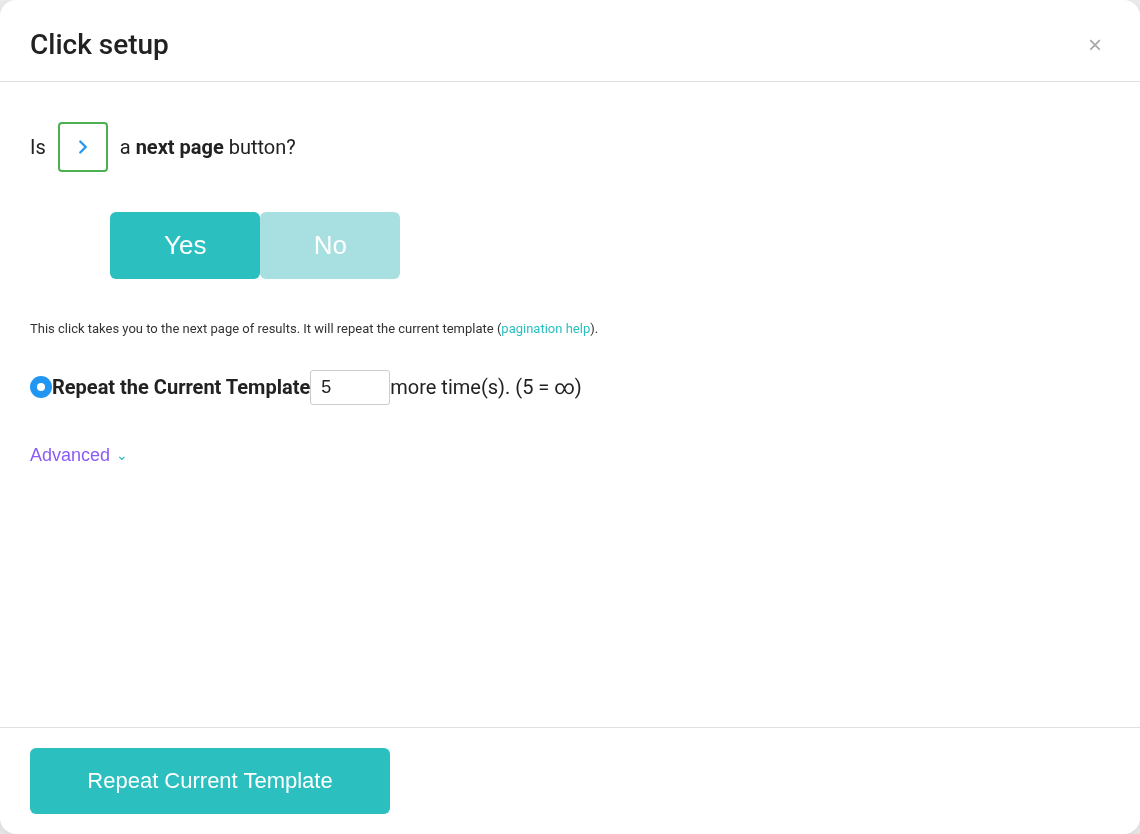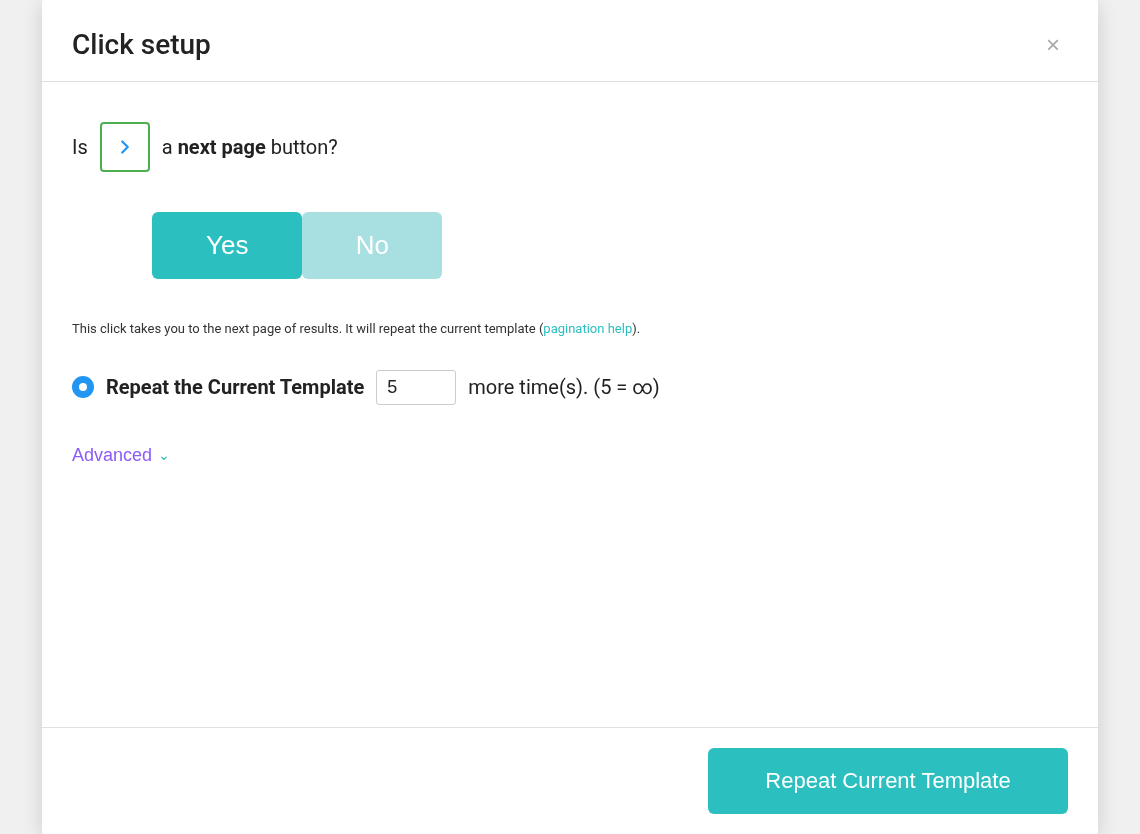--- a/index.html
+++ b/index.html
@@ -12,24 +12,24 @@
       font-family: -apple-system, BlinkMacSystemFont, "Segoe UI", Roboto, Helvetica, Arial, sans-serif;
       background: #f0f0f0;
       display: flex;
       align-items: center;
       justify-content: center;
       min-height: 100vh;
     }
 
     .modal {
       background: #ffffff;
-      width: 1056px;
+      width: 1140px;
       min-height: 834px;
       position: relative;
-      border-radius: 2px;
+      border-radius: 16px;
       box-shadow: 0 4px 20px rgba(0,0,0,0.15);
       display: flex;
       flex-direction: column;
     }
 
     .modal-header {
       padding: 28px 30px 20px 30px;
       border-bottom: 1px solid #e0e0e0;
       display: flex;
       align-items: center;
@@ -134,21 +134,20 @@
     }
 
     .description-text a {
       color: #2bbfbf;
       text-decoration: none;
     }
 
     .repeat-row {
       display: flex;
       align-items: center;
-      gap: 12px;
       font-size: 20px;
       color: #222222;
       margin-bottom: 40px;
     }
 
     .radio-circle {
       width: 22px;
       height: 22px;
       border-radius: 50%;
       background: #2196f3;
@@ -206,21 +205,20 @@
 
     .chevron-icon {
       color: #2bbfbf;
       font-size: 14px;
     }
 
     .modal-footer {
       border-top: 1px solid #e0e0e0;
       padding: 20px 30px;
       display: flex;
-      justify-content: flex-end;
       align-items: center;
     }
 
     .btn-repeat-template {
       background: #2bbfbf;
       color: #ffffff;
       border: none;
       border-radius: 6px;
       font-size: 22px;
       font-weight: 500;

